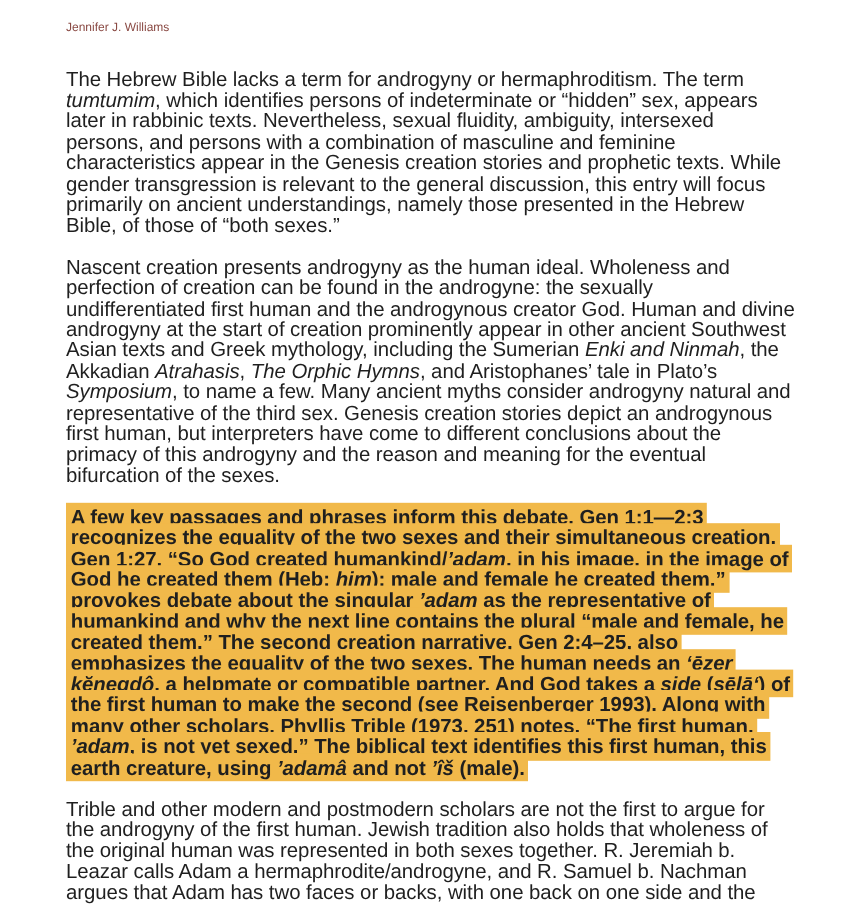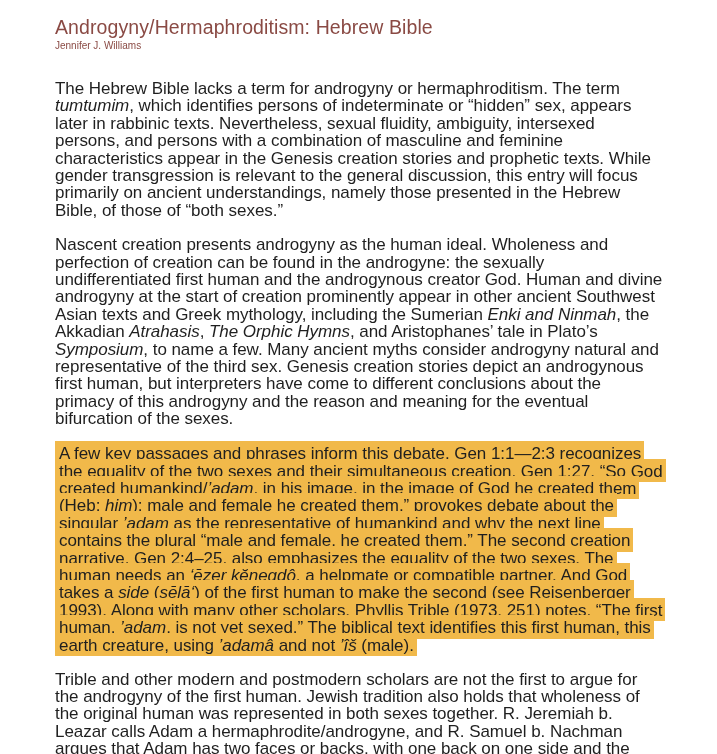--- a/index.html
+++ b/index.html
@@ -39,28 +39,28 @@
     margin: 0 0 17px 0;
     letter-spacing: -0.05px;
   }
   .body-text p:first-of-type {
     margin-top: 28px;
   }
   .hl {
     background: var(--highlight-color, #f1b94a);
     padding: 2.5px 3px 2px 4px;
     box-decoration-break: clone;
+    font-weight: bold;
     -webkit-box-decoration-break: clone;
   }
 </style>
 </head>
 <body>
 
 <div class="page">
-  <h1 class="title">Androgyny/Hermaphroditism: Hebrew Bible</h1>
   <h2 class="author">Jennifer J. Williams</h2>
 
   <div class="body-text">
     <p>The Hebrew Bible lacks a term for androgyny or hermaphroditism. The term <i>tumtumim</i>, which identifies persons of indeterminate or “hidden” sex, appears later in rabbinic texts. Nevertheless, sexual fluidity, ambiguity, intersexed persons, and persons with a combination of masculine and feminine characteristics appear in the Genesis creation stories and prophetic texts. While gender transgression is relevant to the general discussion, this entry will focus primarily on ancient understandings, namely those presented in the Hebrew Bible, of those of “both sexes.”</p>
     <p>Nascent creation presents androgyny as the human ideal. Wholeness and perfection of creation can be found in the androgyne: the sexually undifferentiated first human and the androgynous creator God. Human and divine androgyny at the start of creation prominently appear in other ancient Southwest Asian texts and Greek mythology, including the Sumerian <i>Enki and Ninmah</i>, the Akkadian <i>Atrahasis</i>, <i>The Orphic Hymns</i>, and Aristophanes’ tale in Plato’s <i>Symposium</i>, to name a few. Many ancient myths consider androgyny natural and representative of the third sex. Genesis creation stories depict an androgynous first human, but interpreters have come to different conclusions about the primacy of this androgyny and the reason and meaning for the eventual bifurcation of the sexes.</p>
     <p><span class="hl">A few key passages and phrases inform this debate. Gen 1:1—2:3 recognizes the equality of the two sexes and their simultaneous creation. Gen 1:27, “So God created humankind/<i>’adam</i>, in his image, in the image of God he created them (Heb: <i>him</i>); male and female he created them,” provokes debate about the singular <i>’adam</i> as the representative of humankind and why the next line contains the plural “male and female, he created them.” The second creation narrative, Gen 2:4–25, also emphasizes the equality of the two sexes. The human needs an <i>‘ēzer kĕnegdô</i>, a helpmate or compatible partner. And God takes a <i>side</i> (<i>ṣēlā‘</i>) of the first human to make the second (see Reisenberger 1993). Along with many other scholars, Phyllis Trible (1973, 251) notes, “The first human, <i>’adam</i>, is not yet sexed.” The biblical text identifies this first human, this earth creature, using <i>’adamâ</i> and not <i>’îš</i> (male).</span></p>
     <p>Trible and other modern and postmodern scholars are not the first to argue for the androgyny of the first human. Jewish tradition also holds that wholeness of the original human was represented in both sexes together. R. Jeremiah b. Leazar calls Adam a hermaphrodite/androgyne, and R. Samuel b. Nachman argues that Adam has two faces or backs, with one back on one side and the other back on the other side (Gen. Rab. 8:1; see also Lev. Rab. 14:1).</p>
   </div>
 </div>
 

